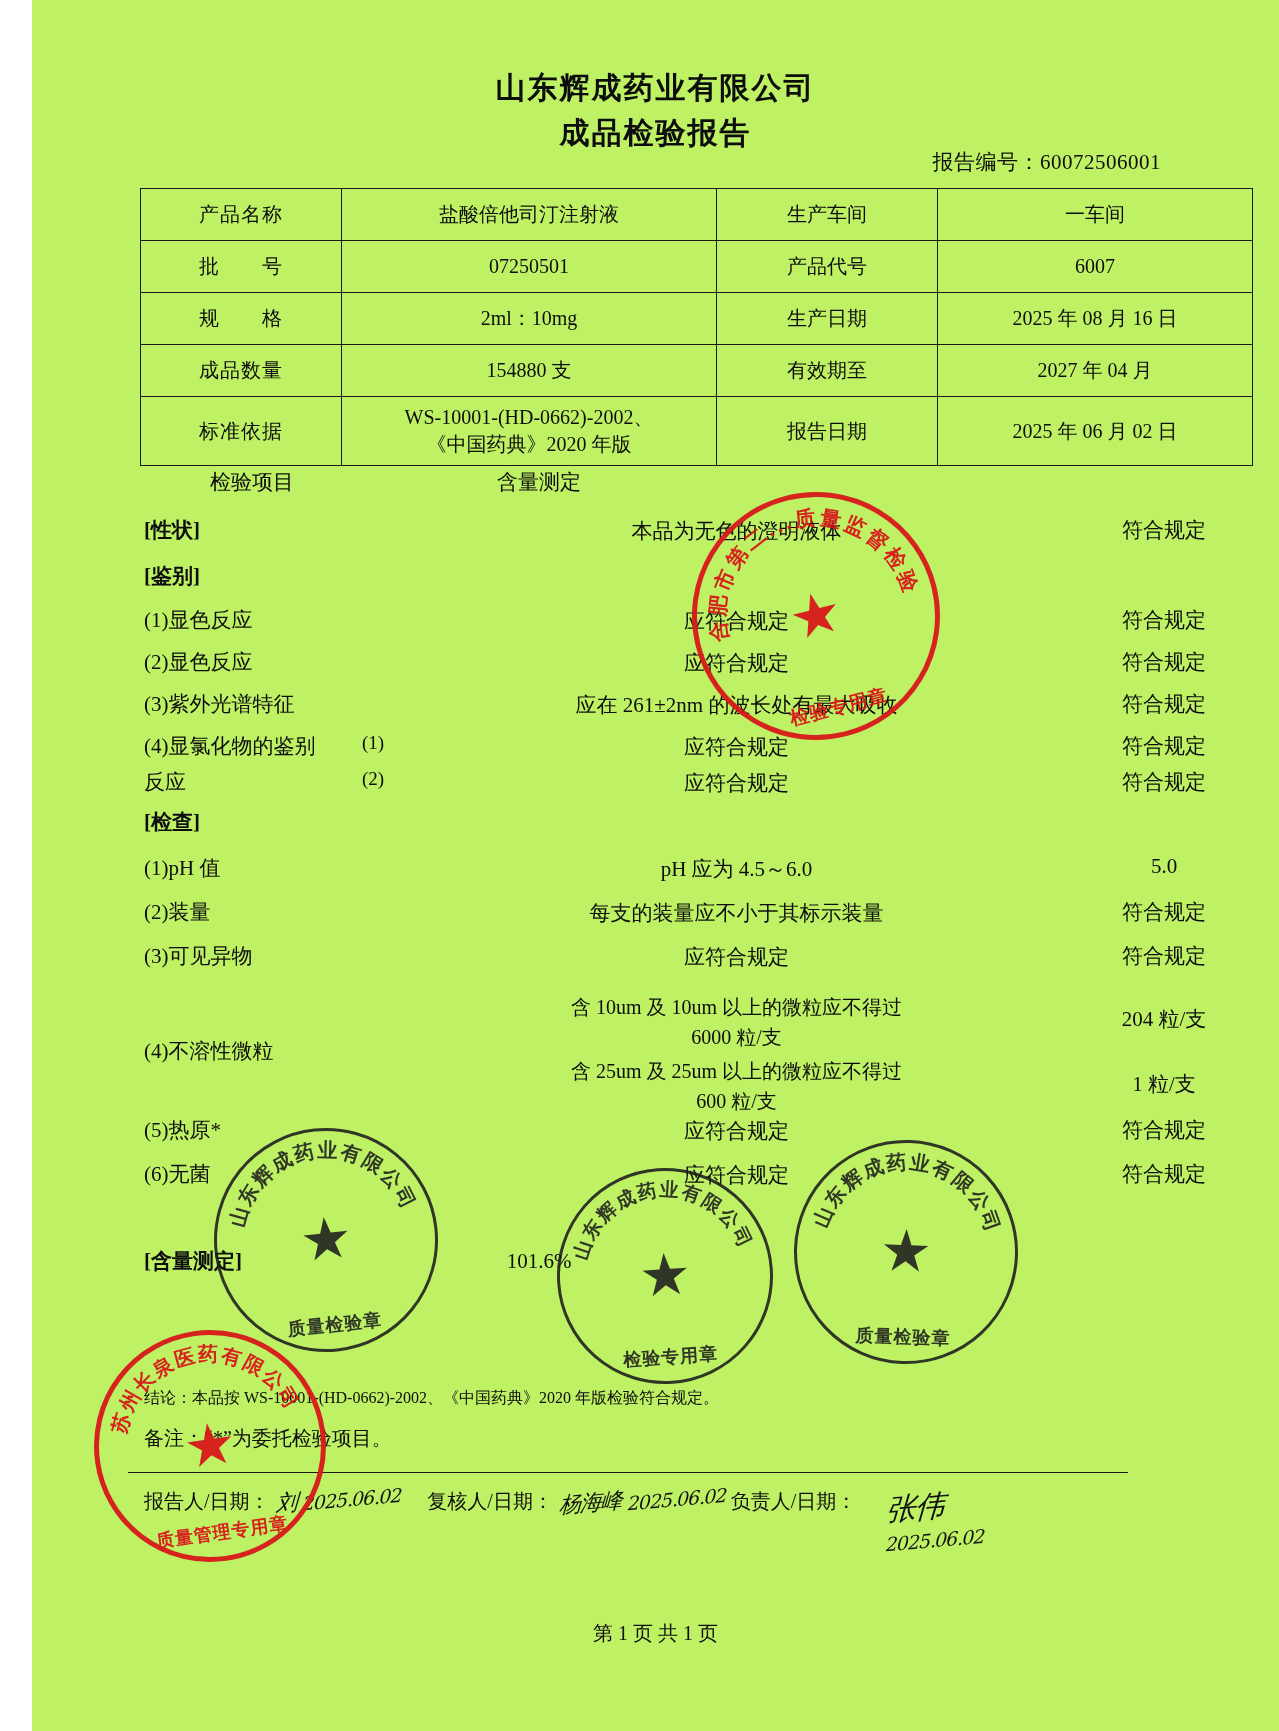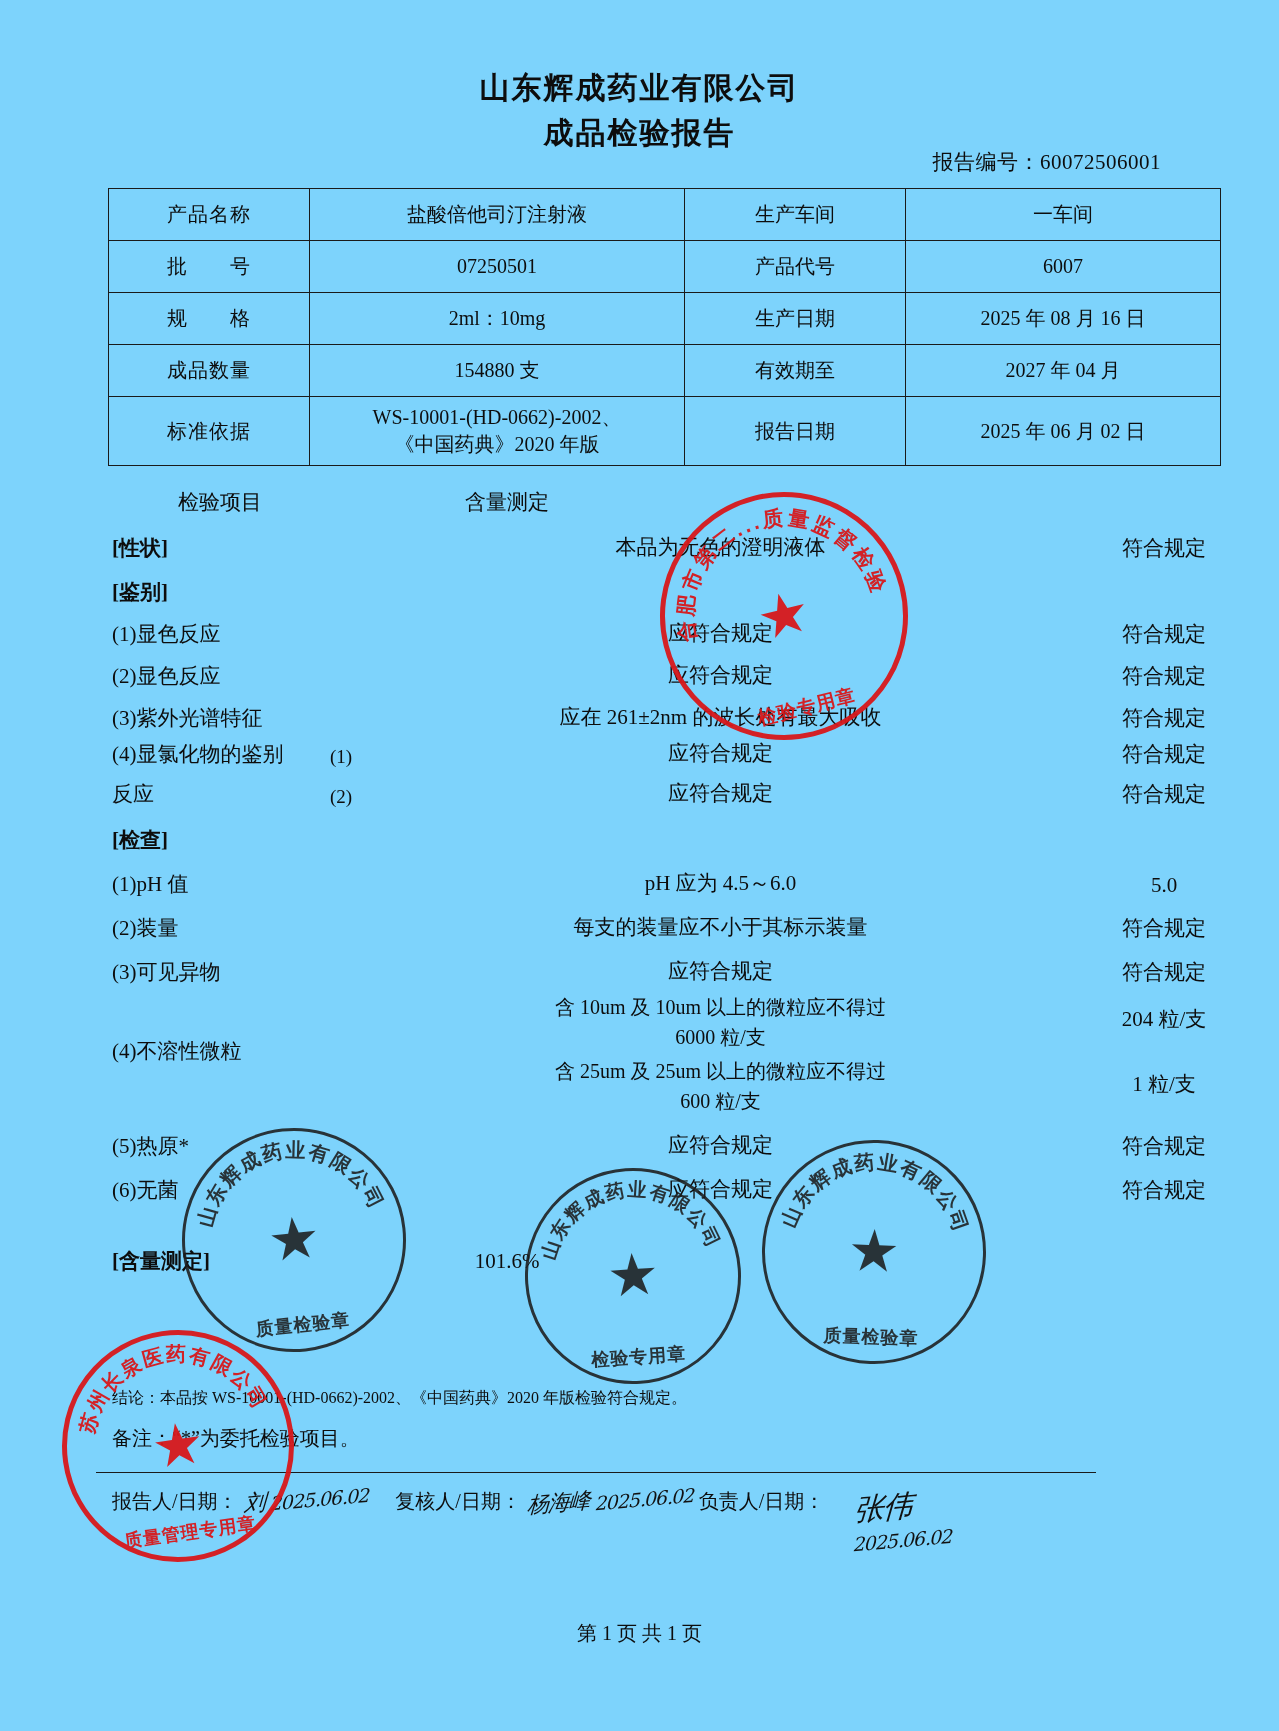--- a/index.html
+++ b/index.html
@@ -13,21 +13,22 @@
     position: relative;
     font-family: "Liberation Serif", "DejaVu Serif", serif;
     color: #0d0d0d;
     overflow: hidden;
   }
 
   
   #page {
     position: absolute;
     inset: 0;
-    background: #7dd3fc;
+    background: #bef264;
+    margin-left: 32px;
   }
 
   
   .doc-header {
     position: absolute;
     top: 68px;
     left: 0;
     width: 100%;
     text-align: center;
   }
@@ -80,21 +81,21 @@
   
   .results {
     position: absolute;
     top: 468px;
     left: 0;
     width: 100%;
   }
   .row {
     position: relative;
     display: flex;
-    align-items: flex-end;
+    align-items: flex-start;
     min-height: 42px;
   }
   .col-item {
     width: 330px;
     padding-left: 112px;
     box-sizing: border-box;
     font-size: 21px;
     white-space: nowrap;
   }
   .col-sub {

